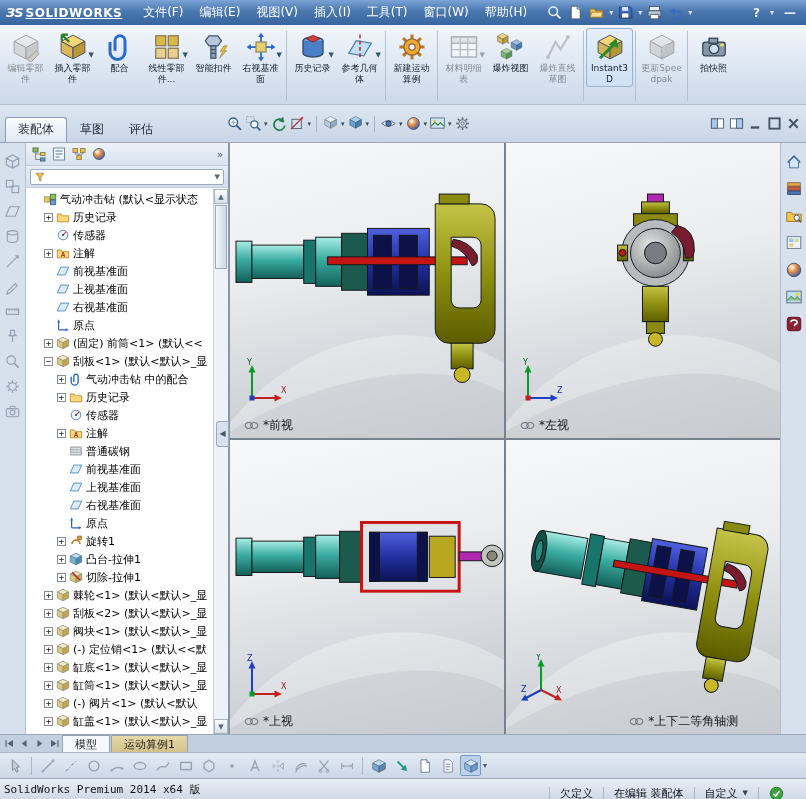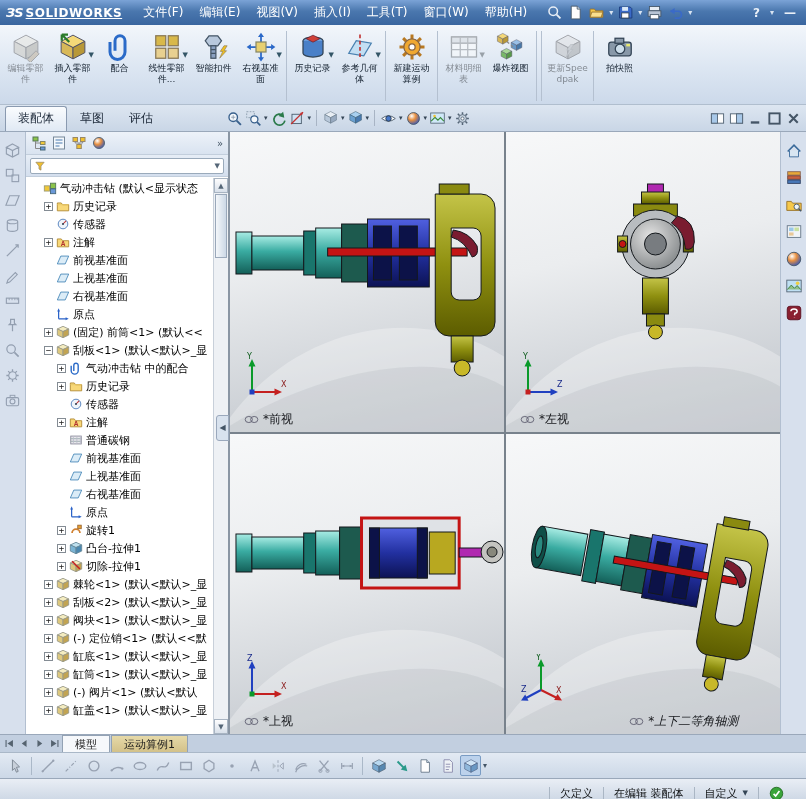--- a/index.html
+++ b/index.html
@@ -26,21 +26,21 @@
   .rbtn { width: 47px; flex: none; position: relative; display: flex; flex-direction: column; align-items: center;
     padding: 2px 1px; border-radius: 3px; border: 1px solid transparent; }
   .rbtn .i { width: 30px; height: 30px; margin: 1px auto; }
   .rbtn .caret { position: absolute; top: 22px; right: 1px; font-size: 7px; color: #356; }
   .rlabel { font-size: 9px; line-height: 10.5px; color: #13202e; text-align: center; word-break: break-all; max-height: 32px; overflow: hidden; }
   .rbtn.disabled { opacity: .48; filter: grayscale(75%); }
   .rbtn.active { background: linear-gradient(#e6eefa, #cfe0f2); border: 1px solid #94b4d8; }
   .rsep { width: 1px; align-self: stretch; background: #b4c0d0; margin: 3px 2px; flex: none; }
 
   
-  .striprow { height: 27px; flex: none; display: flex; align-items: stretch;
+  .striprow { height: 38px; flex: none; display: flex; align-items: stretch;
     background: linear-gradient(#dde6f1, #c9d6e6); border-bottom: 1px solid #9aa8ba; text-align: right; }
   .rtabs { display: flex; align-items: flex-end; width: 222px; flex: none; padding-left: 5px; gap: 1px; }
   .rtab { font-size: 12px; padding: 3px 12px 4px; color: #1c2838; white-space: nowrap; }
   .rtab.active { background: linear-gradient(#fafcfe, #e0e9f4); border: 1px solid #8a9ab0; border-bottom: none; border-radius: 3px 3px 0 0; }
   .hud { display: flex; align-items: center; gap: 2px; padding: 0 4px; }
   .hud .i { width: 17px; height: 17px; }
   .hud .caret { font-size: 7px; color: #345; }
   .hudsep { width: 1px; height: 16px; background: #a8b4c4; margin: 0 3px; }
   .winctrl { margin-left: auto; display: flex; align-items: center; gap: 4px; padding-right: 5px; }
   .winctrl .i { width: 15px; height: 15px; }
@@ -80,21 +80,21 @@
     border: 1px solid #9aa8bc; border-radius: 3px 0 0 3px; display: flex; align-items: center; justify-content: center;
     font-size: 8px; color: #456; z-index: 5; }
 
   .viewport-area { flex: 1; position: relative; background: #78828c; min-width: 0; }
   .quad { position: absolute; inset: 0; display: grid; grid-template-columns: 1fr 1fr; grid-template-rows: 1fr 1fr; gap: 2px; }
   .vp { position: relative; overflow: hidden;
     background: linear-gradient(168deg, #f7f8f9 0%, #ebedef 40%, #ced2d7 78%, #bfc4cb 100%); }
   .vp svg.model { position: absolute; inset: 0; width: 100%; height: 100%; }
   .vp .triad { position: absolute; left: 12px; bottom: 30px; width: 46px; height: 50px; }
   .vp .vlabel { position: absolute; left: 14px; bottom: 4px; display: flex; align-items: center; gap: 4px; font-size: 12px; color: #16181c; }
-  .vp.iso .vlabel { left: 45%; font-style: italic; }
+  .vp.iso .vlabel { left: 45%; }
   .vlink { width: 15px; height: 9px; }
 
   .right-strip { width: 26px; flex: none; background: #d7e0ed; border-left: 1px solid #b2bfd0;
     display: flex; flex-direction: column; align-items: center; gap: 9px; padding-top: 10px; }
   .right-strip .i { width: 18px; height: 18px; }
 
   
   .doctabs { height: 18px; flex: none; display: flex; align-items: stretch; background: #c2cfe0; border-top: 1px solid #9aa8ba; padding-left: 2px; }
   .navbtn { width: 15px; display: flex; align-items: center; justify-content: center; }
   .navbtn .i { width: 11px; height: 11px; }
@@ -343,21 +343,43 @@
             <g transform="translate(3,12) scale(0.45)">
               <polygon points="12,2.5 21.5,7.5 12,12.5 2.5,7.5" fill="#a8d898" stroke="#556" stroke-width="0.8"></polygon>
               <polygon points="2.5,7.5 12,12.5 12,21.5 2.5,16.5" fill="#78b868" stroke="#556" stroke-width="0.8"></polygon>
               <polygon points="21.5,7.5 12,12.5 12,21.5 21.5,16.5" fill="#589848" stroke="#556" stroke-width="0.8"></polygon>
             </g>
             <path d="M9 8 L15 13" stroke="#888" stroke-dasharray="2 2"></path>
           </svg>
         </span>
         <div class="rlabel">爆炸视图</div>
       </div>
+      <div class="rbtn disabled">
+        <span class="i ">
+          <svg viewBox="0 0 24 24">
+            <path d="M4 20 L10 8 L14 14 L20 4" fill="none" stroke="#8a94a0" stroke-width="1.8"></path>
+            <circle cx="4" cy="20" r="1.6" fill="#8a94a0"></circle>
+            <circle cx="20" cy="4" r="1.6" fill="#8a94a0"></circle>
+          </svg>
+        </span>
+        <div class="rlabel">爆炸直线草图</div>
+      </div>
       <div class="rsep"></div>
+      <div class="rbtn active">
+        <span class="i ">
+          <svg viewBox="0 0 24 24">
+            <polygon points="12,2.5 21.5,7.5 12,12.5 2.5,7.5" fill="#f0d878" stroke="#556" stroke-width="0.8"></polygon>
+            <polygon points="2.5,7.5 12,12.5 12,21.5 2.5,16.5" fill="#d0b858" stroke="#556" stroke-width="0.8"></polygon>
+            <polygon points="21.5,7.5 12,12.5 12,21.5 21.5,16.5" fill="#b09838" stroke="#556" stroke-width="0.8"></polygon>
+            <path d="M4 21 L15 10" stroke="#2a8a2a" stroke-width="2.4"></path>
+            <polygon points="17,5 18.8,12.5 10.8,10.2" fill="#2a8a2a"></polygon>
+          </svg>
+        </span>
+        <div class="rlabel">Instant3D</div>
+      </div>
       <div class="rsep"></div>
       <div class="rbtn disabled">
         <span class="i ">
           <svg viewBox="0 0 24 24">
             <polygon points="12,2.5 21.5,7.5 12,12.5 2.5,7.5" fill="#d8dce0" stroke="#556" stroke-width="0.8"></polygon>
             <polygon points="2.5,7.5 12,12.5 12,21.5 2.5,16.5" fill="#b8bcc2" stroke="#556" stroke-width="0.8"></polygon>
             <polygon points="21.5,7.5 12,12.5 12,21.5 21.5,16.5" fill="#989ca2" stroke="#556" stroke-width="0.8"></polygon>
             <path d="M14 10 l-3 4.5 h2 l-2.5 5.5 5.5 -6 h-2 l2.5 -4z" fill="#a8b0ba" stroke="#789" stroke-width="0.5"></path>
           </svg>
         </span>
@@ -1333,20 +1355,21 @@
             <polygon points="12,2.5 21.5,7.5 12,12.5 2.5,7.5" fill="#cfe4f6" stroke="#457" stroke-width="0.8"></polygon>
             <polygon points="2.5,7.5 12,12.5 12,21.5 2.5,16.5" fill="#90b8dc" stroke="#457" stroke-width="0.8"></polygon>
             <polygon points="21.5,7.5 12,12.5 12,21.5 21.5,16.5" fill="#6a98c4" stroke="#457" stroke-width="0.8"></polygon>
           </svg>
         </span>
       </div>
       <span class="bb-caret">▾</span>
     </div>
 
   <div class="statusbar">
+    <span class="status-left">SolidWorks Premium 2014 x64 版</span>
     <div class="status-cells" id="statusCells">
         <div class="scell">
           <span>欠定义</span>
         </div>
         <div class="scell">
           <span>在编辑 装配体</span>
         </div>
         <div class="scell">
           <span>自定义</span>
           <span class="caret">▼</span>

